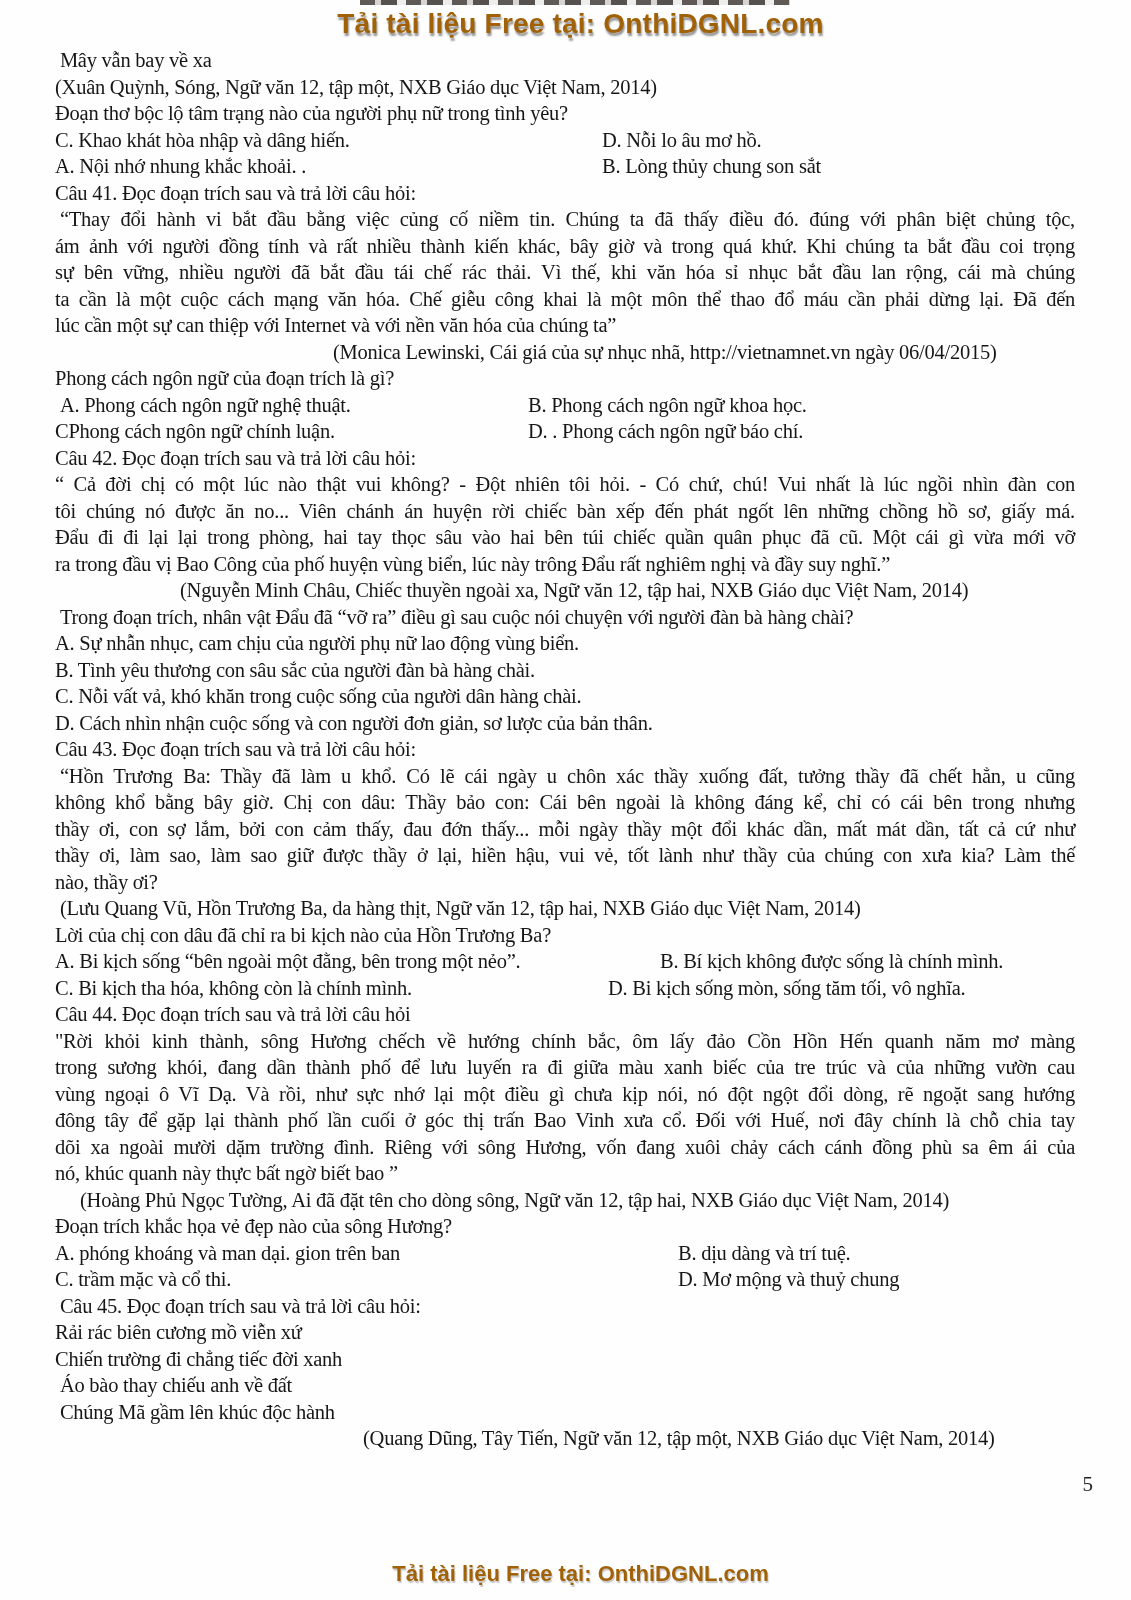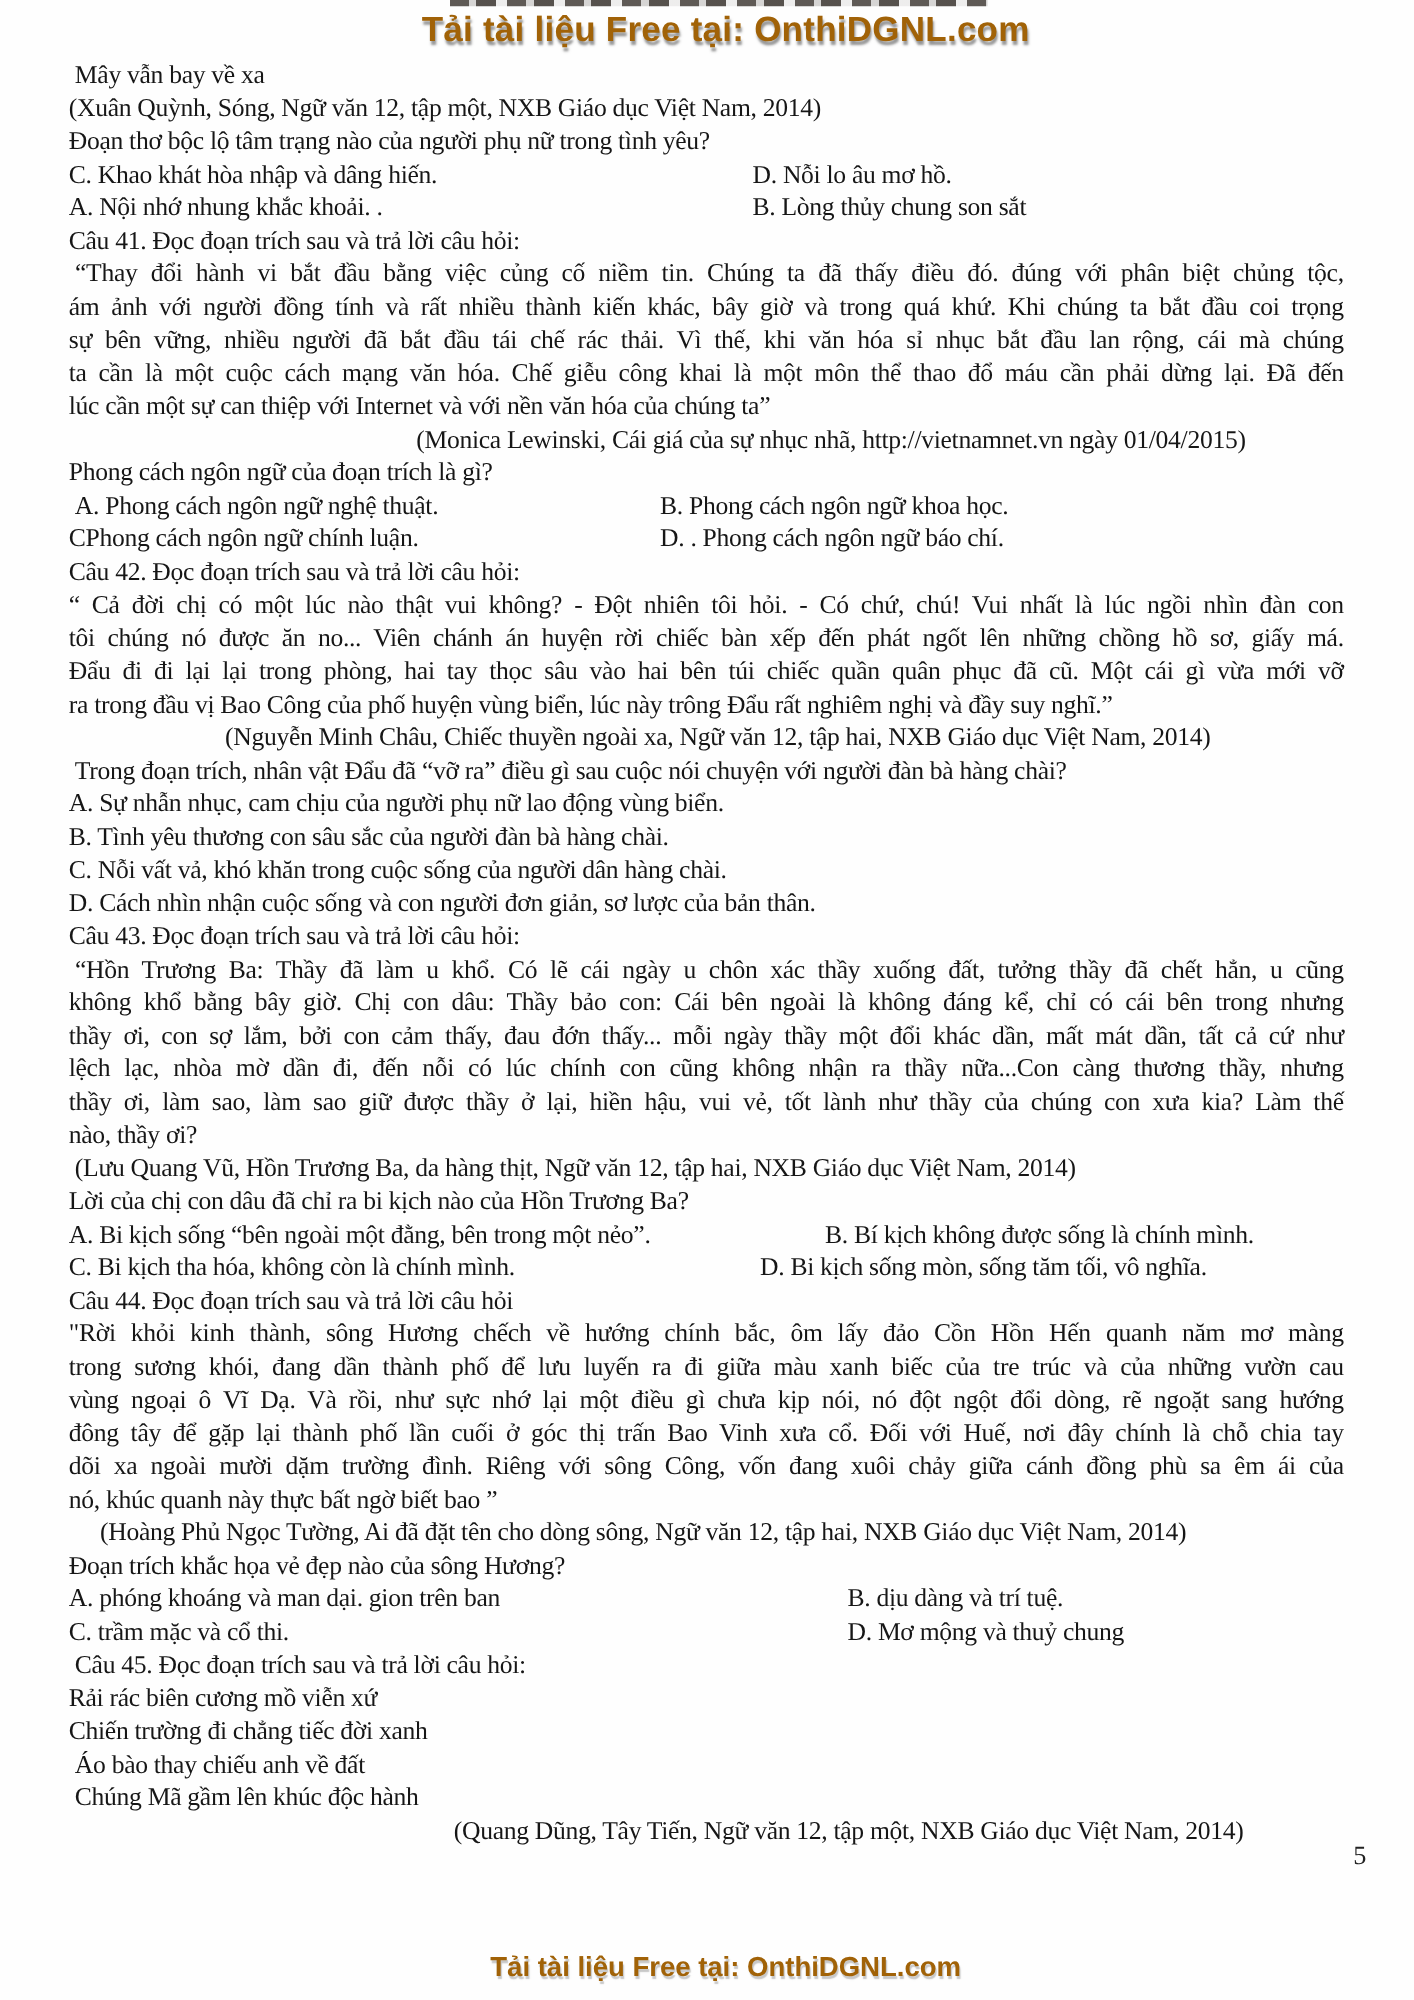--- a/index.html
+++ b/index.html
@@ -60,55 +60,54 @@
     <div class="line">Đoạn thơ bộc lộ tâm trạng nào của người phụ nữ trong tình yêu?</div>
     <div class="row"><span>C. Khao khát hòa nhập và dâng hiến.</span><span class="c2 x547">D. Nỗi lo âu mơ hồ.</span></div>
     <div class="row"><span>A. Nội nhớ nhung khắc khoải. .</span><span class="c2 x547">B. Lòng thủy chung son sắt</span></div>
 
     <div class="line b">Câu 41. Đọc đoạn trích sau và trả lời câu hỏi:</div>
     <div class="jline indent5">“Thay đổi hành vi bắt đầu bằng việc củng cố niềm tin. Chúng ta đã thấy điều đó. đúng với phân biệt chủng tộc,</div>
     <div class="jline">ám ảnh với người đồng tính và rất nhiều thành kiến khác, bây giờ và trong quá khứ. Khi chúng ta bắt đầu coi trọng</div>
     <div class="jline">sự bên vững, nhiều người đã bắt đầu tái chế rác thải. Vì thế, khi văn hóa sỉ nhục bắt đầu lan rộng, cái mà chúng</div>
     <div class="jline">ta cần là một cuộc cách mạng văn hóa. Chế giễu công khai là một môn thể thao đổ máu cần phải dừng lại. Đã đến</div>
     <div class="line">lúc cần một sự can thiệp với Internet và với nền văn hóa của chúng ta”</div>
-    <div class="line ind278">(Monica Lewinski, Cái giá của sự nhục nhã, http://vietnamnet.vn ngày 01/04/2015)</div>
+    <div class="line ind278">(Monica Lewinski, Cái giá của sự nhục nhã, http://vietnamnet.vn ngày 06/04/2015)</div>
     <div class="line b">Phong cách ngôn ngữ của đoạn trích là gì?</div>
     <div class="row"><span> A. Phong cách ngôn ngữ nghệ thuật.</span><span class="c2 x473">B. Phong cách ngôn ngữ khoa học.</span></div>
     <div class="row"><span>CPhong cách ngôn ngữ chính luận.</span><span class="c2 x473">D. . Phong cách ngôn ngữ báo chí.</span></div>
 
     <div class="line b">Câu 42. Đọc đoạn trích sau và trả lời câu hỏi:</div>
     <div class="jline">“ Cả đời chị có một lúc nào thật vui không? - Đột nhiên tôi hỏi. - Có chứ, chú! Vui nhất là lúc ngồi nhìn đàn con</div>
     <div class="jline">tôi chúng nó được ăn no... Viên chánh án huyện rời chiếc bàn xếp đến phát ngốt lên những chồng hồ sơ, giấy má.</div>
     <div class="jline">Đẩu đi đi lại lại trong phòng, hai tay thọc sâu vào hai bên túi chiếc quần quân phục đã cũ. Một cái gì vừa mới vỡ</div>
     <div class="line">ra trong đầu vị Bao Công của phố huyện vùng biển, lúc này trông Đẩu rất nghiêm nghị và đầy suy nghĩ.”</div>
     <div class="line ind125">(Nguyễn Minh Châu, Chiếc thuyền ngoài xa, Ngữ văn 12, tập hai, NXB Giáo dục Việt Nam, 2014)</div>
     <div class="line"> Trong đoạn trích, nhân vật Đẩu đã “vỡ ra” điều gì sau cuộc nói chuyện với người đàn bà hàng chài?</div>
     <div class="line">A. Sự nhẫn nhục, cam chịu của người phụ nữ lao động vùng biển.</div>
     <div class="line">B. Tình yêu thương con sâu sắc của người đàn bà hàng chài.</div>
     <div class="line">C. Nỗi vất vả, khó khăn trong cuộc sống của người dân hàng chài.</div>
     <div class="line">D. Cách nhìn nhận cuộc sống và con người đơn giản, sơ lược của bản thân.</div>
 
     <div class="line b">Câu 43. Đọc đoạn trích sau và trả lời câu hỏi:</div>
     <div class="jline indent5">“Hồn Trương Ba: Thầy đã làm u khổ. Có lẽ cái ngày u chôn xác thầy xuống đất, tưởng thầy đã chết hẳn, u cũng</div>
     <div class="jline">không khổ bằng bây giờ. Chị con dâu: Thầy bảo con: Cái bên ngoài là không đáng kể, chỉ có cái bên trong nhưng</div>
     <div class="jline">thầy ơi, con sợ lắm, bởi con cảm thấy, đau đớn thấy... mỗi ngày thầy một đổi khác dần, mất mát dần, tất cả cứ như</div>
-    <div class="jline">lệch lạc, nhòa mờ dần đi, đến nỗi có lúc chính con cũng không nhận ra thầy nữa...Con càng thương thầy, nhưng</div>
     <div class="jline">thầy ơi, làm sao, làm sao giữ được thầy ở lại, hiền hậu, vui vẻ, tốt lành như thầy của chúng con xưa kia? Làm thế</div>
     <div class="line">nào, thầy ơi?</div>
     <div class="line"> (Lưu Quang Vũ, Hồn Trương Ba, da hàng thịt, Ngữ văn 12, tập hai, NXB Giáo dục Việt Nam, 2014)</div>
     <div class="line b">Lời của chị con dâu đã chỉ ra bi kịch nào của Hồn Trương Ba?</div>
     <div class="row"><span>A. Bi kịch sống “bên ngoài một đằng, bên trong một nẻo”.</span><span class="c2 x576">B. Bí kịch không được sống là chính mình.</span></div>
     <div class="row"><span>C. Bi kịch tha hóa, không còn là chính mình.</span><span class="c2 x553">D. Bi kịch sống mòn, sống tăm tối, vô nghĩa.</span></div>
 
     <div class="line b">Câu 44. Đọc đoạn trích sau và trả lời câu hỏi</div>
     <div class="jline">"Rời khỏi kinh thành, sông Hương chếch về hướng chính bắc, ôm lấy đảo Cồn Hồn Hến quanh năm mơ màng</div>
     <div class="jline">trong sương khói, đang dần thành phố để lưu luyến ra đi giữa màu xanh biếc của tre trúc và của những vườn cau</div>
     <div class="jline">vùng ngoại ô Vĩ Dạ. Và rồi, như sực nhớ lại một điều gì chưa kịp nói, nó đột ngột đổi dòng, rẽ ngoặt sang hướng</div>
     <div class="jline">đông tây để gặp lại thành phố lần cuối ở góc thị trấn Bao Vinh xưa cổ. Đối với Huế, nơi đây chính là chỗ chia tay</div>
-    <div class="jline">dõi xa ngoài mười dặm trường đình. Riêng với sông Công, vốn đang xuôi chảy giữa cánh đồng phù sa êm ái của</div>
+    <div class="jline">dõi xa ngoài mười dặm trường đình. Riêng với sông Hương, vốn đang xuôi chảy cách cánh đồng phù sa êm ái của</div>
     <div class="line">nó, khúc quanh này thực bất ngờ biết bao ”</div>
     <div class="line ind25">(Hoàng Phủ Ngọc Tường, Ai đã đặt tên cho dòng sông, Ngữ văn 12, tập hai, NXB Giáo dục Việt Nam, 2014)</div>
     <div class="line b">Đoạn trích khắc họa vẻ đẹp nào của sông Hương?</div>
     <div class="row"><span>A. phóng khoáng và man dại. gion trên ban</span><span class="c2 x623">B. dịu dàng và trí tuệ.</span></div>
     <div class="row"><span>C. trầm mặc và cổ thi.</span><span class="c2 x623">D. Mơ mộng và thuỷ chung</span></div>
 
     <div class="line b"> Câu 45. Đọc đoạn trích sau và trả lời câu hỏi:</div>
     <div class="line">Rải rác biên cương mồ viễn xứ</div>
     <div class="line">Chiến trường đi chẳng tiếc đời xanh</div>
     <div class="line"> Áo bào thay chiếu anh về đất</div>

